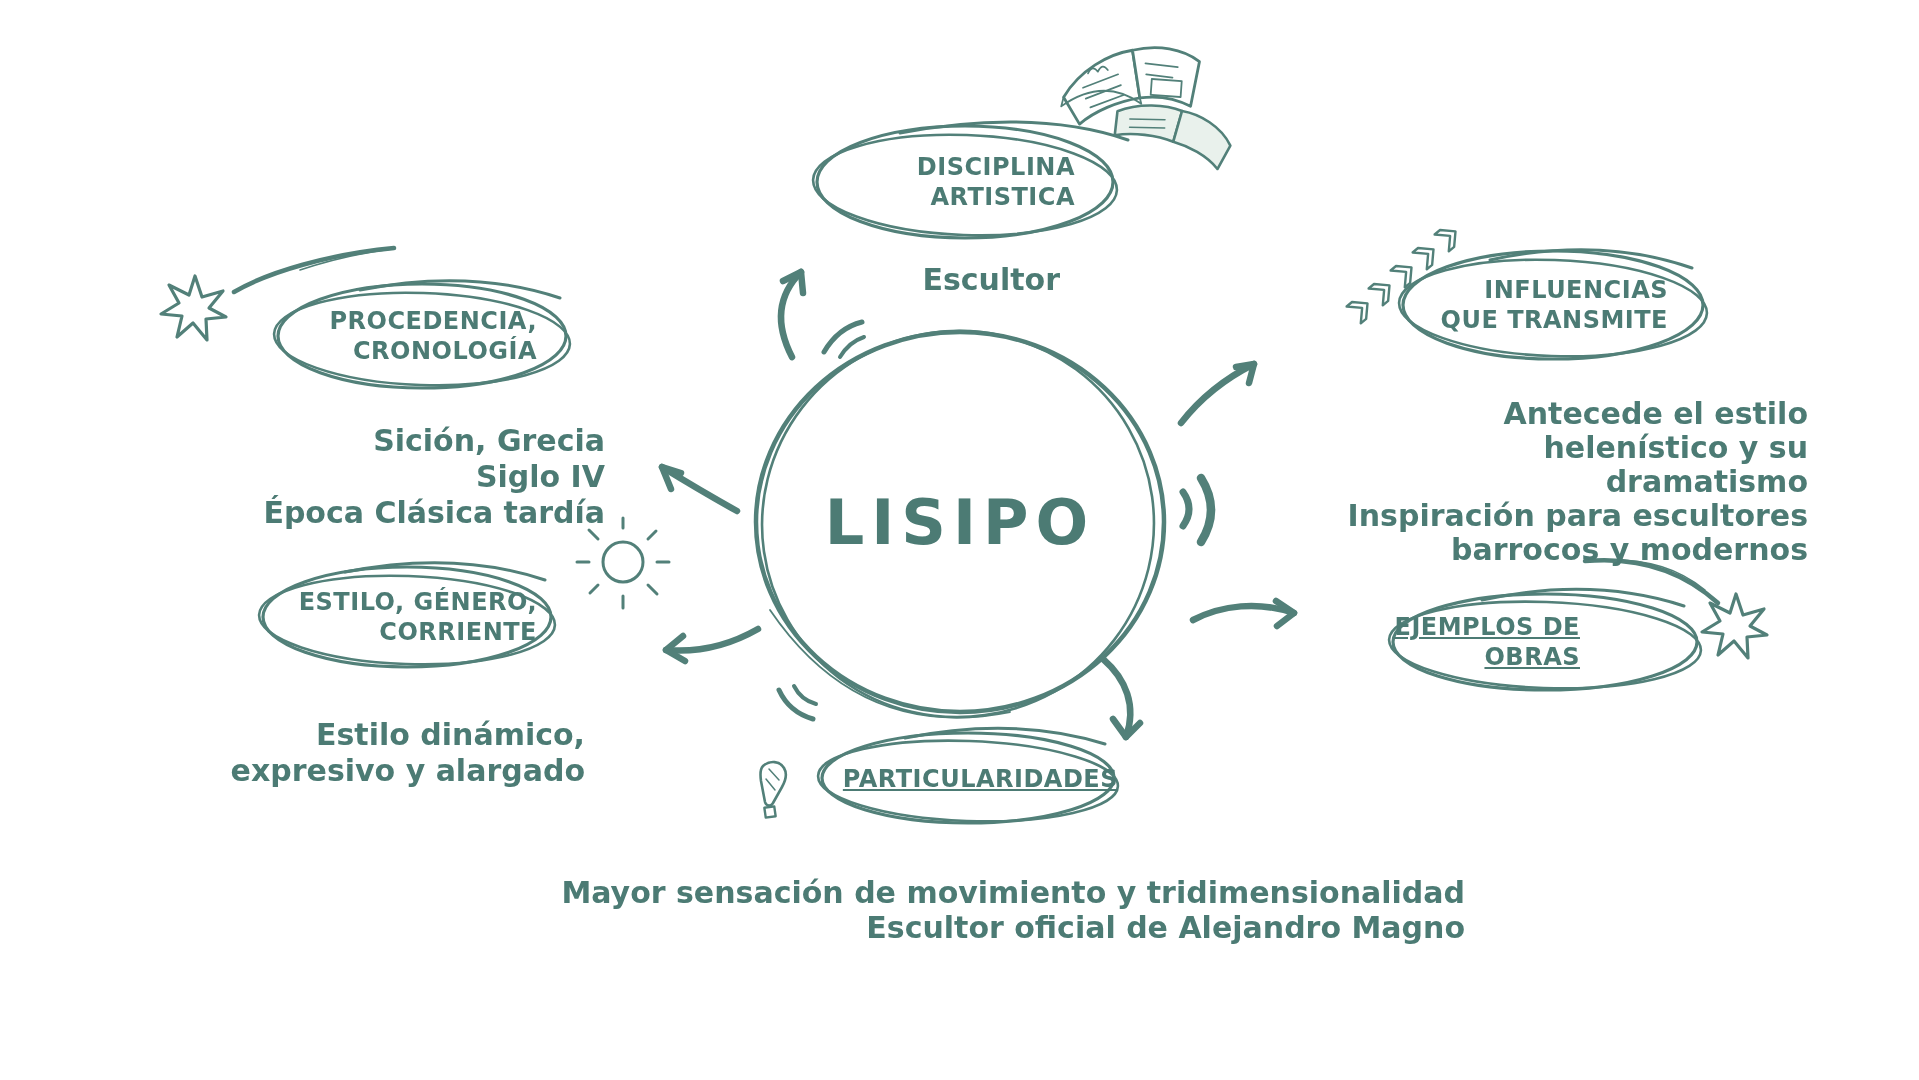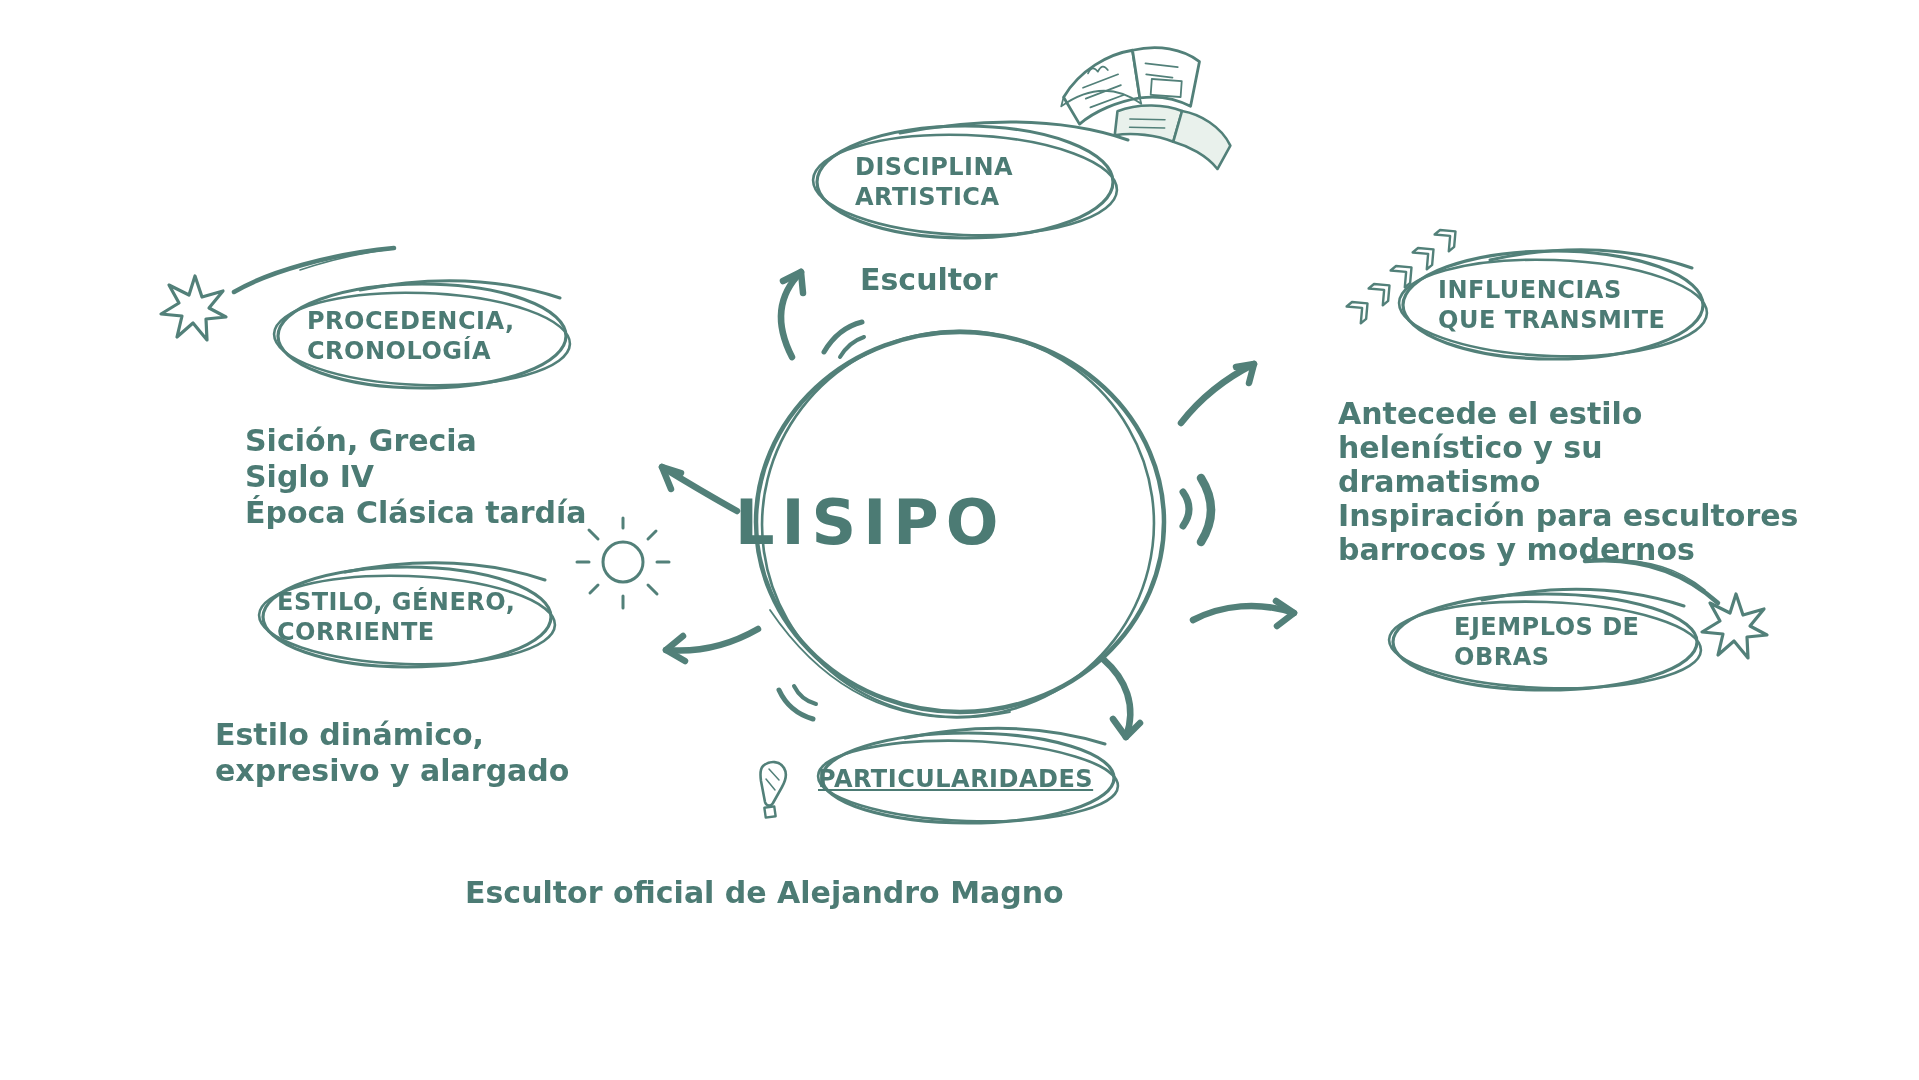--- a/index.html
+++ b/index.html
@@ -1,29 +1,29 @@
 <!DOCTYPE html>
 <html><head>
 <meta charset="utf-8">
 <style>
   html,body{margin:0;padding:0;background:#ffffff;}
   .canvas{position:relative;width:1919px;height:1080px;background:#ffffff;overflow:hidden;
           font-family:"DejaVu Sans",sans-serif;}
   .art{position:absolute;left:0;top:0;}
-  .txt{position:absolute;color:#4c7b74;text-align:left;}
+  .txt{position:absolute;color:#4c7b74;text-align:right;}
   .node-title{font-size:24px;font-weight:600;letter-spacing:0.5px;line-height:30px;}
   .body-block{font-size:30px;font-weight:600;line-height:36px;margin-top:16px;}
-  .center-label{position:absolute;left:735px;top:486px;width:450px;
+  .center-label{position:absolute;left:735px;top:486px;width:450px;text-align:center;
                 color:#4c7b74;font-size:62px;font-weight:700;letter-spacing:7px;}
   
   .t-disciplina{left:855px;top:152px;width:220px;}
   .t-procedencia{left:307px;top:306px;width:230px;}
   .t-estilo{left:277px;top:587px;width:260px;}
   .t-influencias{left:1438px;top:275px;width:230px;}
-  .t-ejemplos{left:1454px;top:612px;width:200px;}
+  .t-ejemplos{left:1380px;top:612px;width:200px;text-decoration:underline;}
   .t-particularidades{left:818px;top:764px;width:300px;text-decoration:underline;}
   
   .b-disciplina{left:860px;top:246px;width:200px;}
   .b-procedencia{left:245px;top:407px;width:360px;}
   .b-estilo{left:215px;top:701px;width:370px;}
   .b-influencias{left:1338px;top:381px;width:470px;line-height:34px;}
   .b-ejemplos{left:1345px;top:727px;width:400px;}
   .b-particularidades{left:465px;top:859px;width:1000px;line-height:35px;}
 </style>
 </head>
@@ -190,16 +190,17 @@
     <div>Época Clásica tardía</div>
   </div>
   <div class="txt body-block b-estilo">
     <div>Estilo dinámico, expresivo y alargado</div>
   </div>
   <div class="txt body-block b-influencias">
     <div>Antecede el estilo helenístico y su dramatismo</div>
     <div>Inspiración para escultores barrocos y modernos</div>
   </div>
   <div class="txt body-block b-particularidades">
+    <div>Mayor sensación de movimiento y tridimensionalidad</div>
     <div>Escultor oficial de Alejandro Magno</div>
   </div>
 
 </div>
 
 </body></html>

